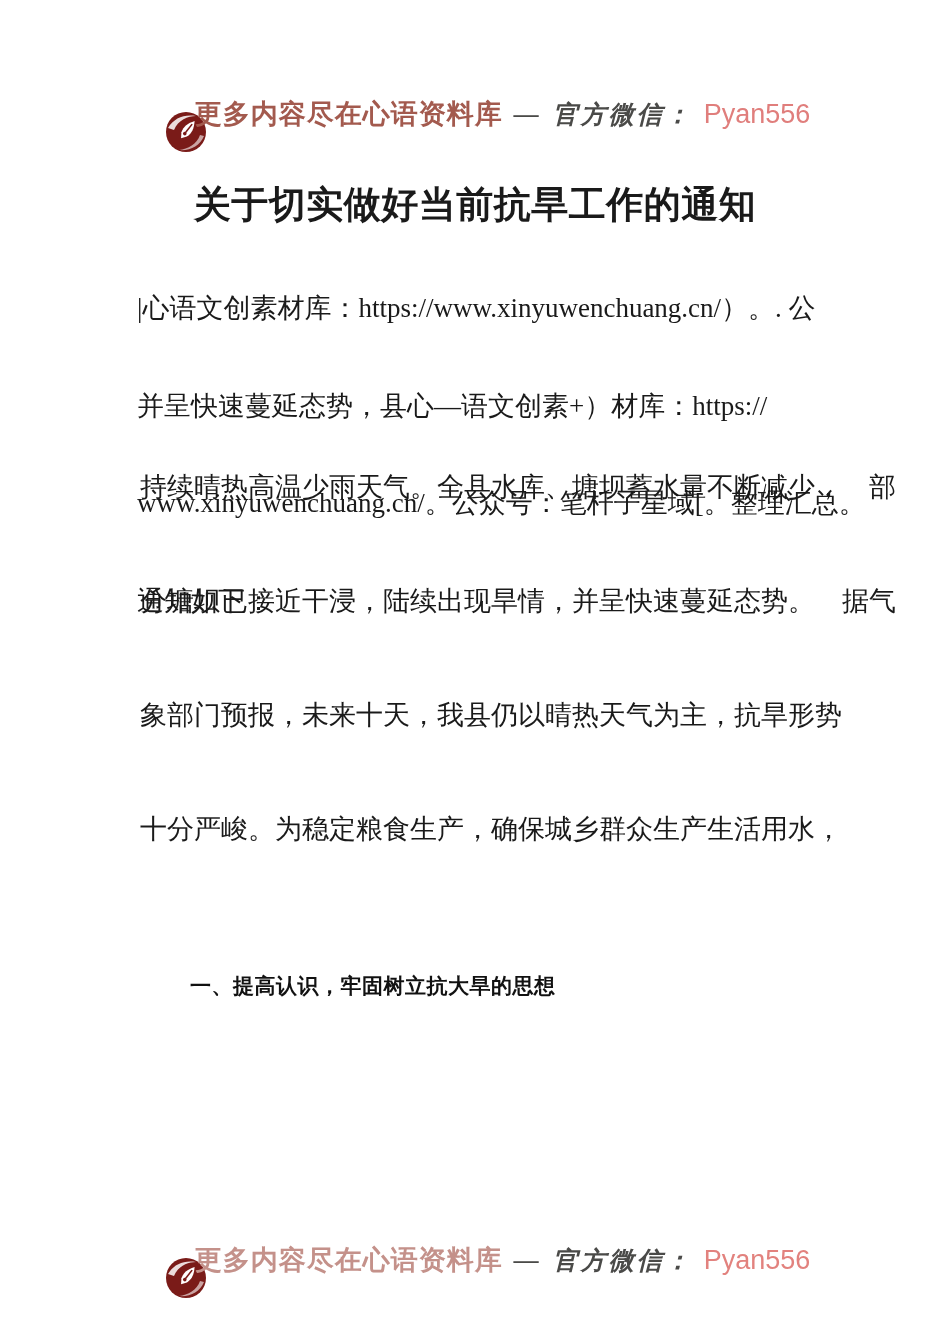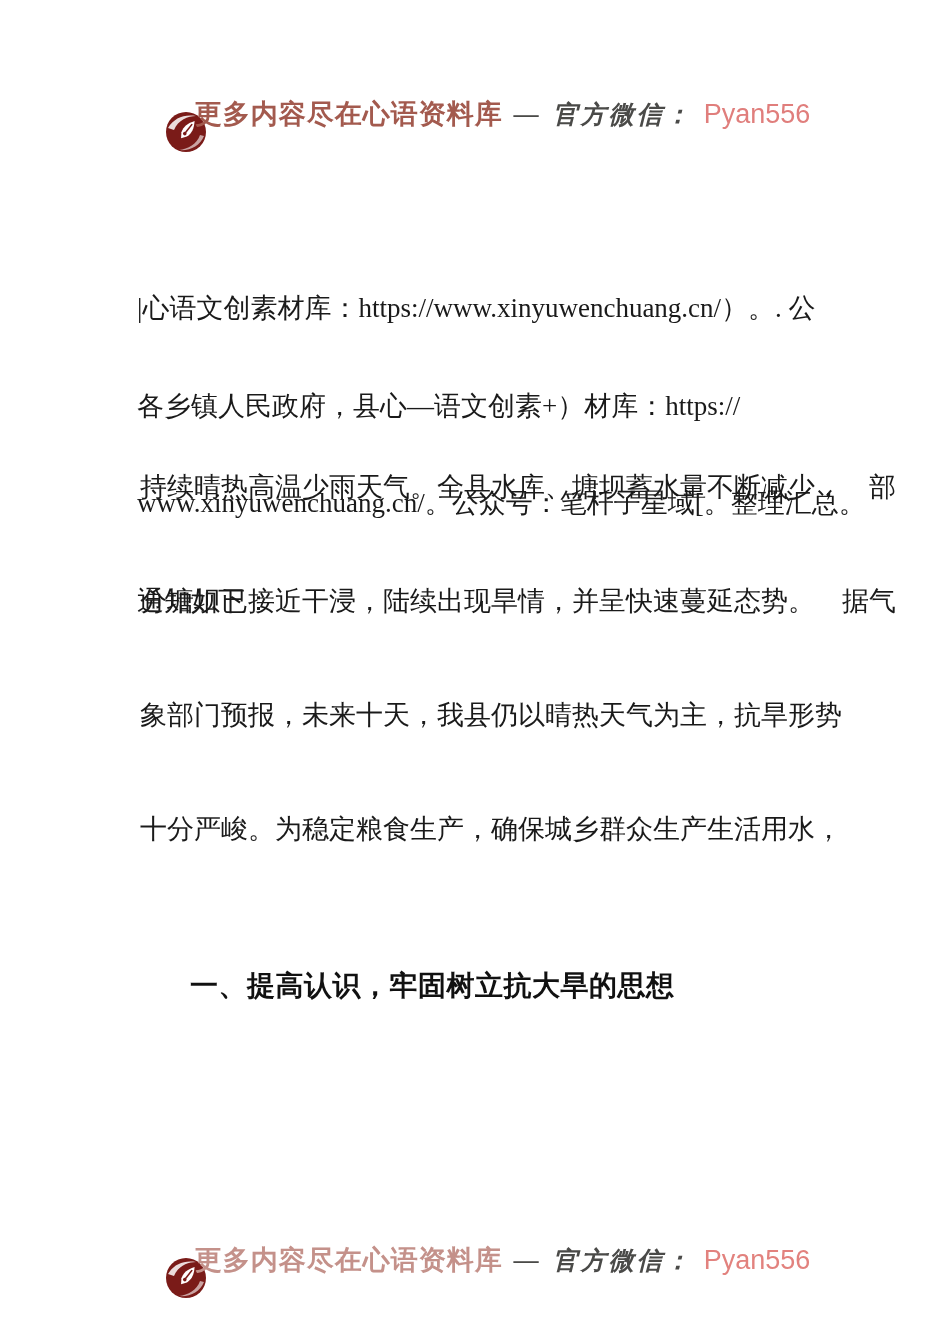--- a/index.html
+++ b/index.html
@@ -75,21 +75,21 @@
     width: 690px;
     font-size: 27px;
     line-height: 38px;
     white-space: pre;
   }
   .line { white-space: pre; }
   .indent { padding-left: 54px; }
   .heading {
     font-family: "Liberation Sans", "DejaVu Sans", sans-serif;
     font-weight: bold;
-    font-size: 28px;
+    font-size: 21px;
     line-height: 42px;
     padding-left: 50px;
     margin: 3px 0 2px 0;
     letter-spacing: 0.5px;
     color: #111;
   }
 </style>
 </head>
 <body>
 
@@ -107,24 +107,25 @@
           <circle cx="22" cy="24" r="1.8" fill="#7a1b18"></circle>
         </g>
       </svg>
     </span>
     <span class="wm-brand">更多内容尽在心语资料库</span>
     <span class="wm-sep">—</span>
     <span class="wm-label">官方微信：</span>
     <span class="wm-account">Pyan556</span>
   </div>
 
+  <div class="doc-title">关于切实做好当前抗旱工作的通知</div>
 
   <div class="meta-block">
     <div class="line">|心语文创素材库：https://www.xinyuwenchuang.cn/）。. 公</div>
-    <div class="line">各乡镇人民政府，县心—语文创素+）材库：https://</div>
+    <div class="line">并呈快速蔓延态势，县心—语文创素+）材库：https://</div>
     <div class="line">www.xinyuwenchuang.cn/。公众号：笔杆子星域[。整理汇总。</div>
     <div class="line">通知如下：</div>
   </div>
 
   <div class="doc-body">
     <div class="line">持续晴热高温少雨天气。全县水库、塘坝蓄水量不断减少，　部</div>
     <div class="line">分塘坝已接近干浸，陆续出现旱情，并呈快速蔓延态势。　据气</div>
     <div class="line">象部门预报，未来十天，我县仍以晴热天气为主，抗旱形势</div>
     <div class="line">十分严峻。为稳定粮食生产，确保城乡群众生产生活用水，</div>
 

